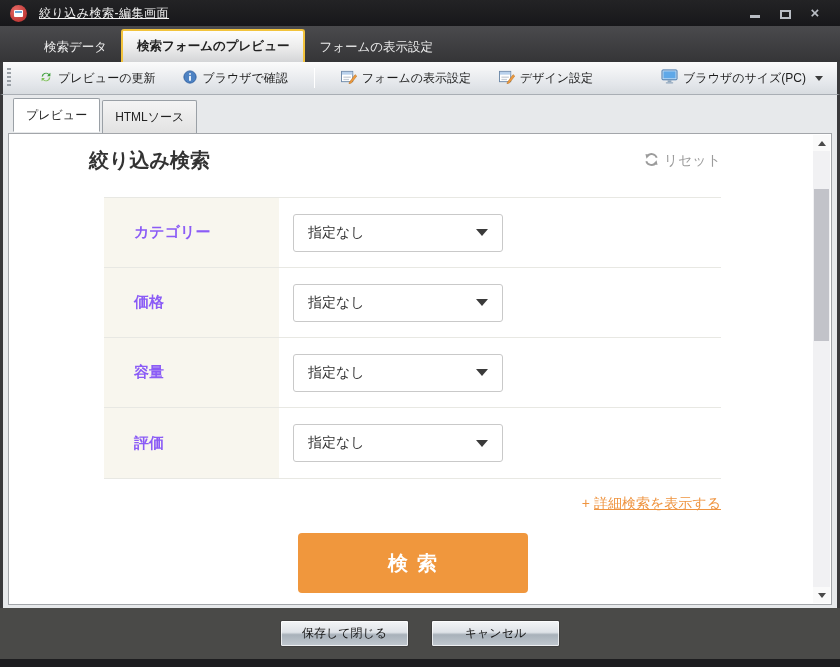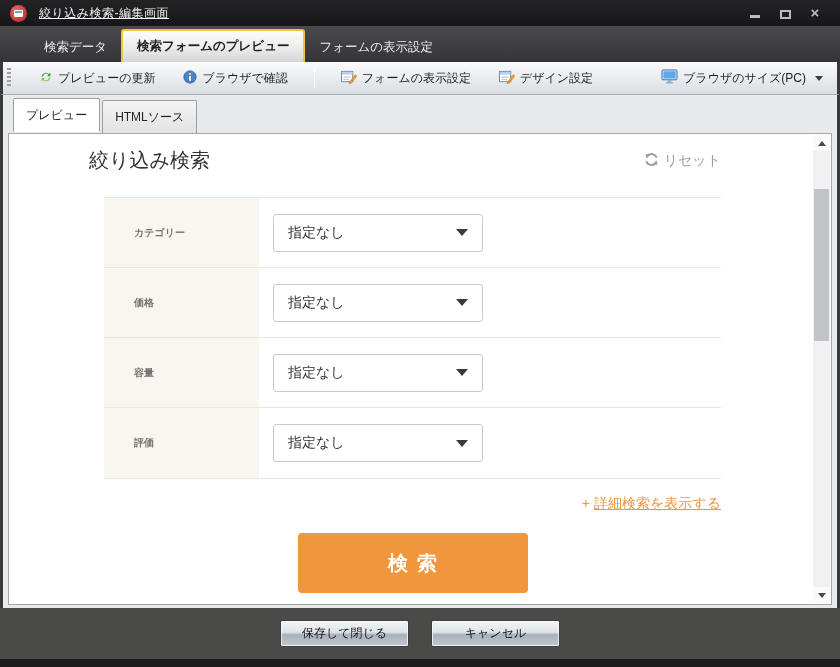--- a/index.html
+++ b/index.html
@@ -74,30 +74,30 @@
   }
   .subtab.active { background:#fff; height:23px; margin-top:0; border-bottom:1px solid #fff; margin-bottom:-1px; }
 
   
   .preview-panel {
     flex:1; background:#fff; border:1px solid #a3a6aa; position:relative; min-height:0; overflow:hidden;
   }
   .preview-scroll { position:absolute; inset:0 18px 0 0; overflow:hidden; }
   .preview-inner { padding:13px 0 0 80px; }
   .preview-header { width:632px; display:flex; align-items:center; justify-content:space-between; }
-  .preview-heading { margin:0; font-size:20px; font-weight:normal; color:#333; }
+  .preview-heading { margin:0; font-size:20px; font-weight:bold; color:#333; }
   .reset-link { display:flex; align-items:center; gap:5px; color:#9c9c9c; font-size:14px; text-decoration:none; cursor:pointer; }
 
   .form-col { width:617px; margin-left:15px; }
   .form-table { margin-top:23px; border-top:1px solid #e8e8e3; border-bottom:1px solid #e8e8e3; }
   .form-row { display:flex; height:70px; border-bottom:1px solid #e8e8e3; }
   .form-row:last-child { border-bottom:none; }
   .row-label {
-    width:155px; background:#f8f6ee; display:flex; align-items:center; padding-left:30px;
-    font-size:10px; font-weight:bold; color:#737373; flex:0 0 auto;
+    width:175px; background:#f8f6ee; display:flex; align-items:center; padding-left:30px;
+    font-size:15px; font-weight:bold; color:#8b5cf6; flex:0 0 auto;
   }
   .row-value { flex:1; background:#fff; display:flex; align-items:center; }
   .select-box {
     margin-left:14px; width:210px; height:38px; border:1px solid #c9c9c9; border-radius:3px;
     background:#fff; display:flex; align-items:center; padding:6px 14px; font-size:14px; color:#333;
     position:relative; cursor:pointer;
   }
   .select-caret { position:absolute; right:14px; width:0; height:0;
     border-left:6px solid transparent; border-right:6px solid transparent; border-top:7px solid #3a3a3a; }
 

